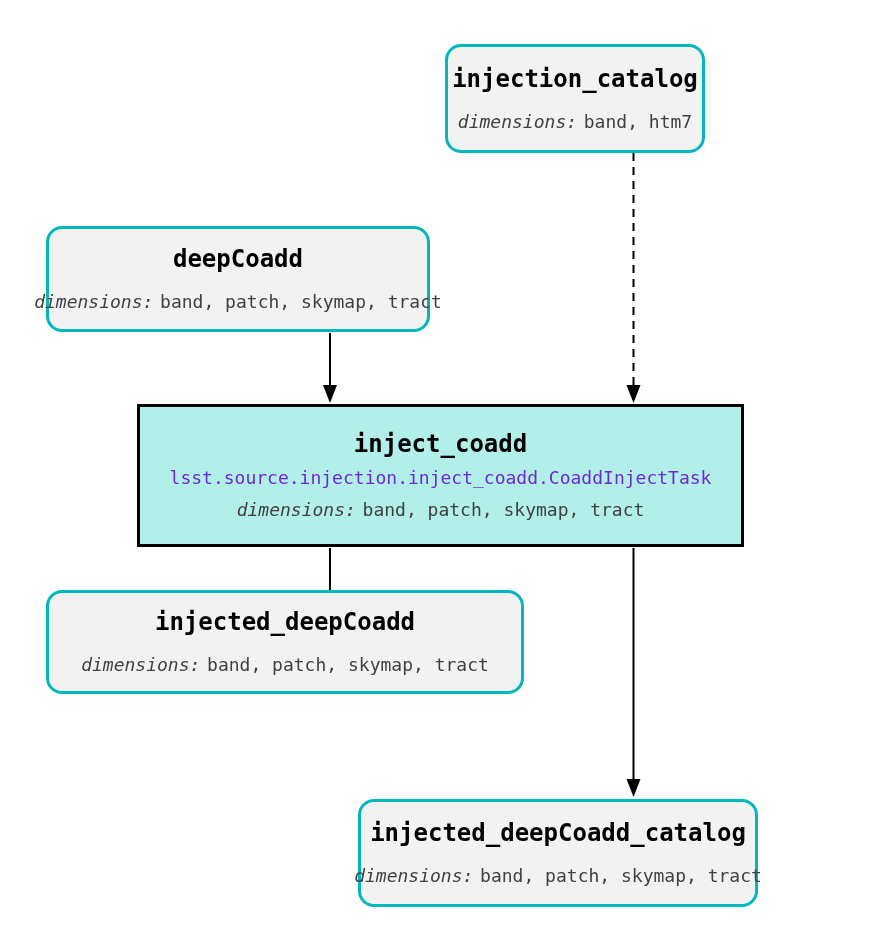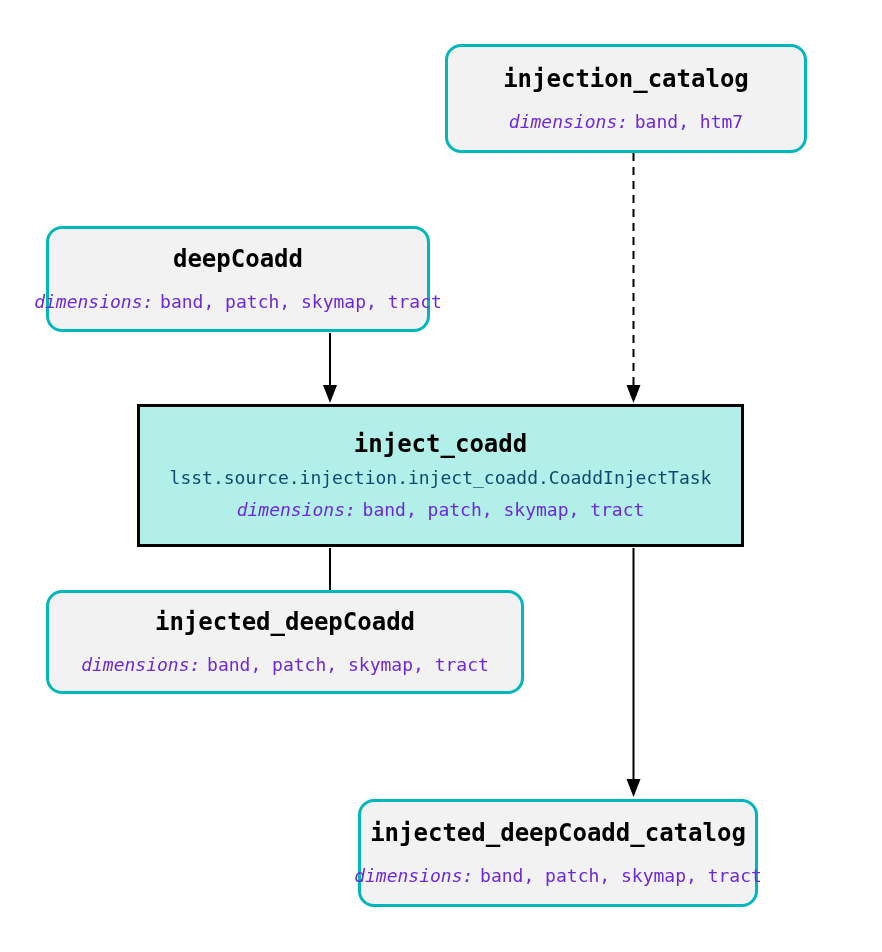--- a/index.html
+++ b/index.html
@@ -44,27 +44,27 @@
   .node-title {
     font-weight: bold;
     font-size: 24px;
     line-height: 28px;
     color: #000000;
     white-space: nowrap;
   }
   .node-task-class {
     font-size: 18px;
     line-height: 22px;
-    color: #0c4a6e;
+    color: #6d28d9;
     white-space: nowrap;
   }
   .node-dims {
     font-size: 18px;
     line-height: 23px;
-    color: #6d28d9;
+    color: #404040;
     white-space: nowrap;
   }
   .dims-label {
     font-style: italic;
     margin-right: 0.62ch;
   }
 </style>
 </head>
 <body>
 
@@ -86,21 +86,21 @@
       <line x1="330" y1="548" x2="330" y2="604" stroke="#000000" stroke-width="2"></line>
       <polygon points="323,603 337,603 330,621" fill="#000000"></polygon>
     </g>
 
     <g>
       <line x1="633.5" y1="548" x2="633.5" y2="780" stroke="#000000" stroke-width="2"></line>
       <polygon points="626.5,779 640.5,779 633.5,797" fill="#000000"></polygon>
     </g>
   </svg>
 
-  <div class="node dataset" style="left:445px; top:44px; width:362px; height:109px;">
+  <div class="node dataset" style="left:445px; top:44px; width:260px; height:109px;">
     <div class="node-title">injection_catalog</div>
     <div class="node-dims">
       <span class="dims-label">dimensions:</span><span class="dims-values">band, htm7</span>
     </div>
   </div>
 
   <div class="node dataset" style="left:46px; top:226px; width:384px; height:106px;">
     <div class="node-title">deepCoadd</div>
     <div class="node-dims">
       <span class="dims-label">dimensions:</span><span class="dims-values">band, patch, skymap, tract</span>

